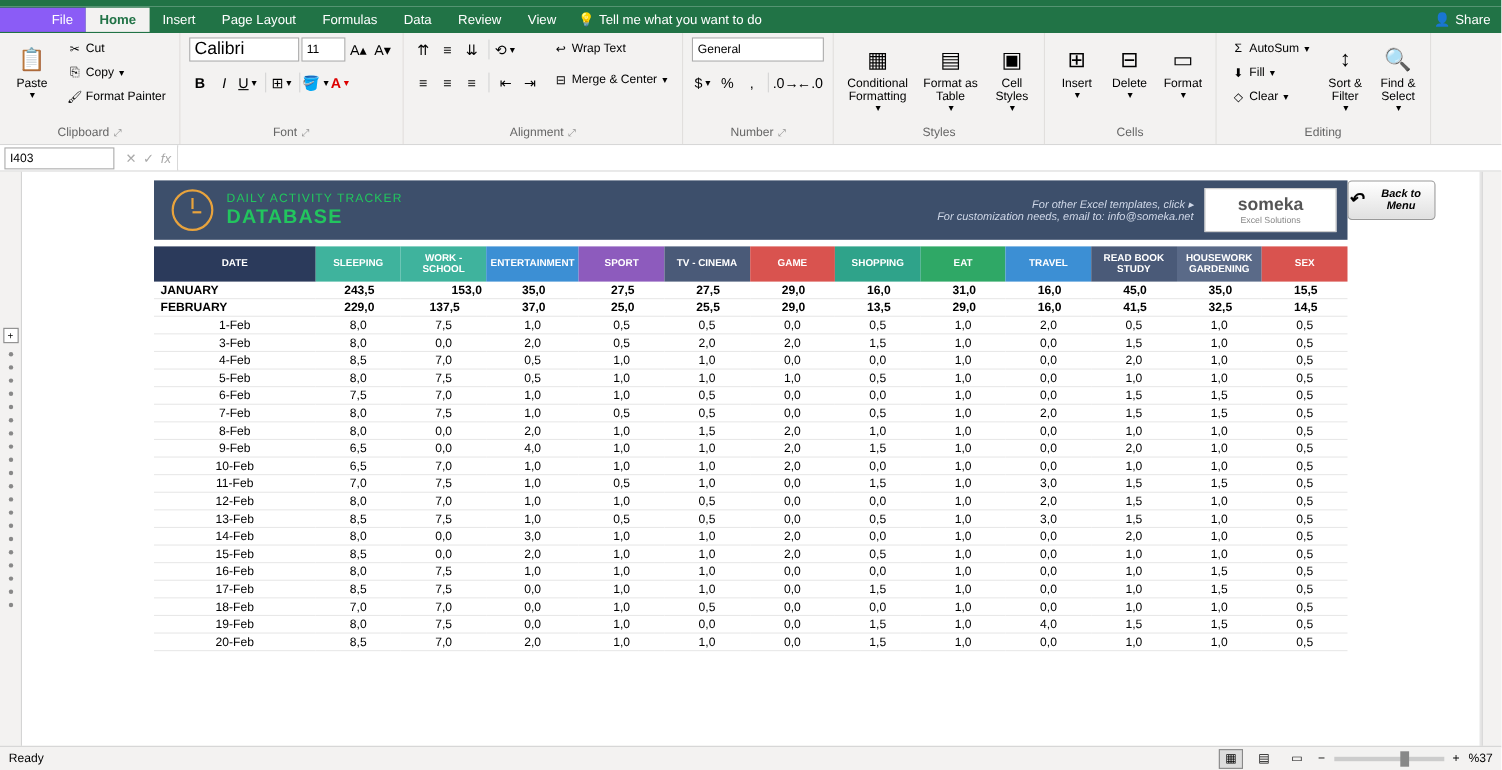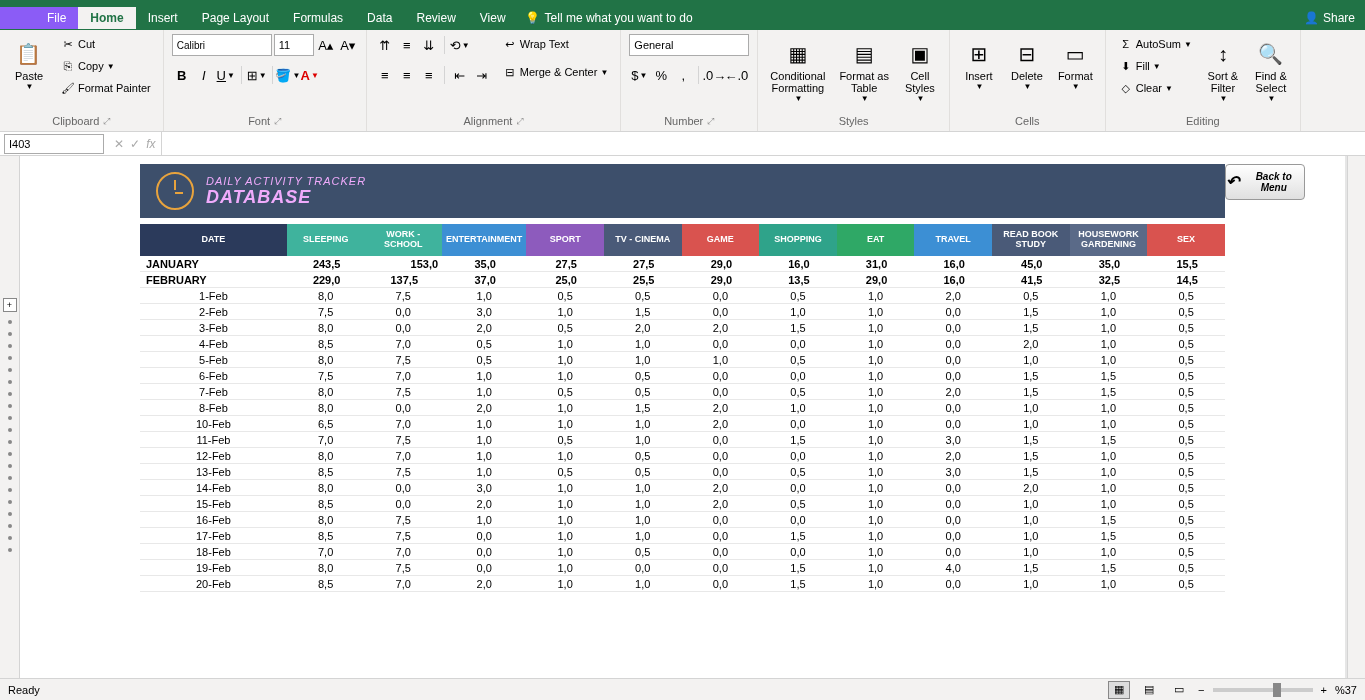--- a/index.html
+++ b/index.html
@@ -21,21 +21,21 @@
 .ribbon-group { display: flex; flex-direction: column; border-right: 1px solid #e1dfdd; padding: 4px 8px 2px; position: relative; }
 .ribbon-group-content { flex: 1; display: flex; align-items: flex-start; gap: 6px; }
 .ribbon-group-label { text-align: center; font-size: 11px; color: #666; padding: 2px 0; display: flex; justify-content: center; align-items: flex-end; gap: 4px; }
 .group-launcher { font-size: 9px; color: #888; cursor: pointer; }
 .big-btn { display: flex; flex-direction: column; align-items: center; justify-content: center; padding: 4px; cursor: pointer; text-align: center; font-size: 11px; min-width: 42px; }
 .big-btn .icon { width: 32px; height: 32px; display: flex; align-items: center; justify-content: center; font-size: 20px; }
 .small-row { display: flex; align-items: center; gap: 2px; height: 22px; }
 .small-btn { display: flex; align-items: center; gap: 2px; padding: 2px 4px; cursor: pointer; font-size: 11px; }
 .small-btn .icon { width: 16px; height: 16px; display: inline-flex; align-items: center; justify-content: center; }
 .col-stack { display: flex; flex-direction: column; gap: 2px; }
-.font-select { width: 100px; height: 22px; font-size: 10px; border: 1px solid #ababab; background: #fff; padding: 0 4px; }
+.font-select { width: 100px; height: 22px; font-size: 16px; border: 1px solid #ababab; background: #fff; padding: 0 4px; }
 .size-select { width: 40px; height: 22px; font-size: 11px; border: 1px solid #ababab; background: #fff; padding: 0 4px; }
 .num-select { width: 120px; height: 22px; font-size: 11px; border: 1px solid #ababab; background: #fff; padding: 0 4px; }
 .sep { width: 1px; height: 18px; background: #d4d4d4; margin: 0 3px; }
 .icon-btn { width: 20px; height: 20px; display: inline-flex; align-items: center; justify-content: center; cursor: pointer; font-size: 13px; }
 .dropdown-arrow { font-size: 8px; margin-left: 1px; }
 
 
 .formula-bar { display: flex; align-items: center; height: 24px; border-bottom: 1px solid #d4d4d4; background: #fff; }
 .name-box { width: 100px; height: 20px; border: 1px solid #ababab; margin: 2px 4px; padding: 0 4px; font-size: 11px; background: #fff; }
 .fx-controls { display: flex; align-items: center; gap: 6px; padding: 0 6px; border-right: 1px solid #d4d4d4; height: 100%; color: #aaa; }
@@ -47,21 +47,21 @@
 .outline-controls { position: absolute; left: 0; top: 0; width: 20px; height: 100%; background: #f3f2f1; border-right: 1px solid #d4d4d4; }
 .outline-btn { width: 14px; height: 14px; border: 1px solid #888; margin: 2px auto; font-size: 9px; text-align: center; line-height: 12px; cursor: pointer; background: #fff; }
 .outline-dot { width: 4px; height: 4px; background: #888; margin: 8px auto; border-radius: 50%; }
 
 
 .template-header { display: flex; background: #3d4f6b; height: 54px; margin-top: 8px; }
 .template-header-left { display: flex; align-items: center; gap: 12px; padding: 0 16px; flex: 1; }
 .clock-icon { width: 38px; height: 38px; border: 2px solid #e8a33d; border-radius: 50%; position: relative; }
 .clock-icon::before { content: ''; position: absolute; width: 2px; height: 10px; background: #e8a33d; top: 6px; left: 50%; transform: translateX(-50%); }
 .clock-icon::after { content: ''; position: absolute; width: 8px; height: 2px; background: #e8a33d; top: 18px; left: 50%; }
-.template-title { color: #f0abfc; font-style: italic; }
+.template-title { color: #22c55e; }
 .template-title .label { font-size: 11px; letter-spacing: 1px; }
 .template-title .db { font-size: 18px; font-weight: bold; letter-spacing: 1px; }
 .template-header-right { display: flex; align-items: center; gap: 10px; padding: 0 10px; color: #d0d8e8; font-style: italic; font-size: 10px; text-align: right; }
 .someka-logo { width: 120px; height: 40px; background: #fff; display: flex; flex-direction: column; align-items: center; justify-content: center; color: #333; font-style: normal; border: 1px solid #ccc; }
 .someka-logo .main { font-size: 16px; font-weight: bold; color: #555; }
 .someka-logo .sub { font-size: 8px; color: #888; }
 .back-menu { position: absolute; right: 40px; top: 8px; width: 80px; height: 36px; background: linear-gradient(#fff,#e0e0e0); border: 1px solid #999; border-radius: 4px; display: flex; align-items: center; justify-content: center; gap: 4px; font-size: 10px; font-style: italic; cursor: pointer; font-weight: bold; text-align: center; line-height: 1.1; }
 
 
 .data-table { width: 100%; border-collapse: collapse; font-size: 11px; margin-top: 6px; }
@@ -367,20 +367,30 @@
       </div>
 
       <div class="template-header">
         <div class="template-header-left">
           <div class="clock-icon"></div>
           <div class="template-title">
             <div class="label">DAILY ACTIVITY TRACKER</div>
             <div class="db">DATABASE</div>
           </div>
         </div>
+        <div class="template-header-right">
+          <div>
+            <div>For other Excel templates, click ▸</div>
+            <div>For customization needs, email to: info@someka.net</div>
+          </div>
+          <div class="someka-logo">
+            <div class="main">someka</div>
+            <div class="sub">Excel Solutions</div>
+          </div>
+        </div>
       </div>
 
       <table class="data-table">
         <thead>
             <tr id="header-row">
               <th class="hc0" style="width: 140px;">DATE</th>
               <th class="hc1" style="width: 74px;">SLEEPING</th>
               <th class="hc2" style="width: 74px;">WORK - SCHOOL</th>
               <th class="hc3" style="width: 74px;">ENTERTAINMENT</th>
               <th class="hc4" style="width: 74px;">SPORT</th>
@@ -434,35 +444,20 @@
               <td>0,5</td>
               <td>0,0</td>
               <td>0,5</td>
               <td>1,0</td>
               <td>2,0</td>
               <td>0,5</td>
               <td>1,0</td>
               <td>0,5</td>
             </tr>
             <tr class="data-row">
-              <td>2-Feb</td>
-              <td>7,5</td>
-              <td>0,0</td>
-              <td>3,0</td>
-              <td>1,0</td>
-              <td>1,5</td>
-              <td>0,0</td>
-              <td>1,0</td>
-              <td>1,0</td>
-              <td>0,0</td>
-              <td>1,5</td>
-              <td>1,0</td>
-              <td>0,5</td>
-            </tr>
-            <tr class="data-row">
               <td>3-Feb</td>
               <td>8,0</td>
               <td>0,0</td>
               <td>2,0</td>
               <td>0,5</td>
               <td>2,0</td>
               <td>2,0</td>
               <td>1,5</td>
               <td>1,0</td>
               <td>0,0</td>
@@ -535,20 +530,35 @@
               <td>8,0</td>
               <td>0,0</td>
               <td>2,0</td>
               <td>1,0</td>
               <td>1,5</td>
               <td>2,0</td>
               <td>1,0</td>
               <td>1,0</td>
               <td>0,0</td>
               <td>1,0</td>
+              <td>1,0</td>
+              <td>0,5</td>
+            </tr>
+            <tr class="data-row">
+              <td>9-Feb</td>
+              <td>6,5</td>
+              <td>0,0</td>
+              <td>4,0</td>
+              <td>1,0</td>
+              <td>1,0</td>
+              <td>2,0</td>
+              <td>1,5</td>
+              <td>1,0</td>
+              <td>0,0</td>
+              <td>2,0</td>
               <td>1,0</td>
               <td>0,5</td>
             </tr>
             <tr class="data-row">
               <td>10-Feb</td>
               <td>6,5</td>
               <td>7,0</td>
               <td>1,0</td>
               <td>1,0</td>
               <td>1,0</td>

